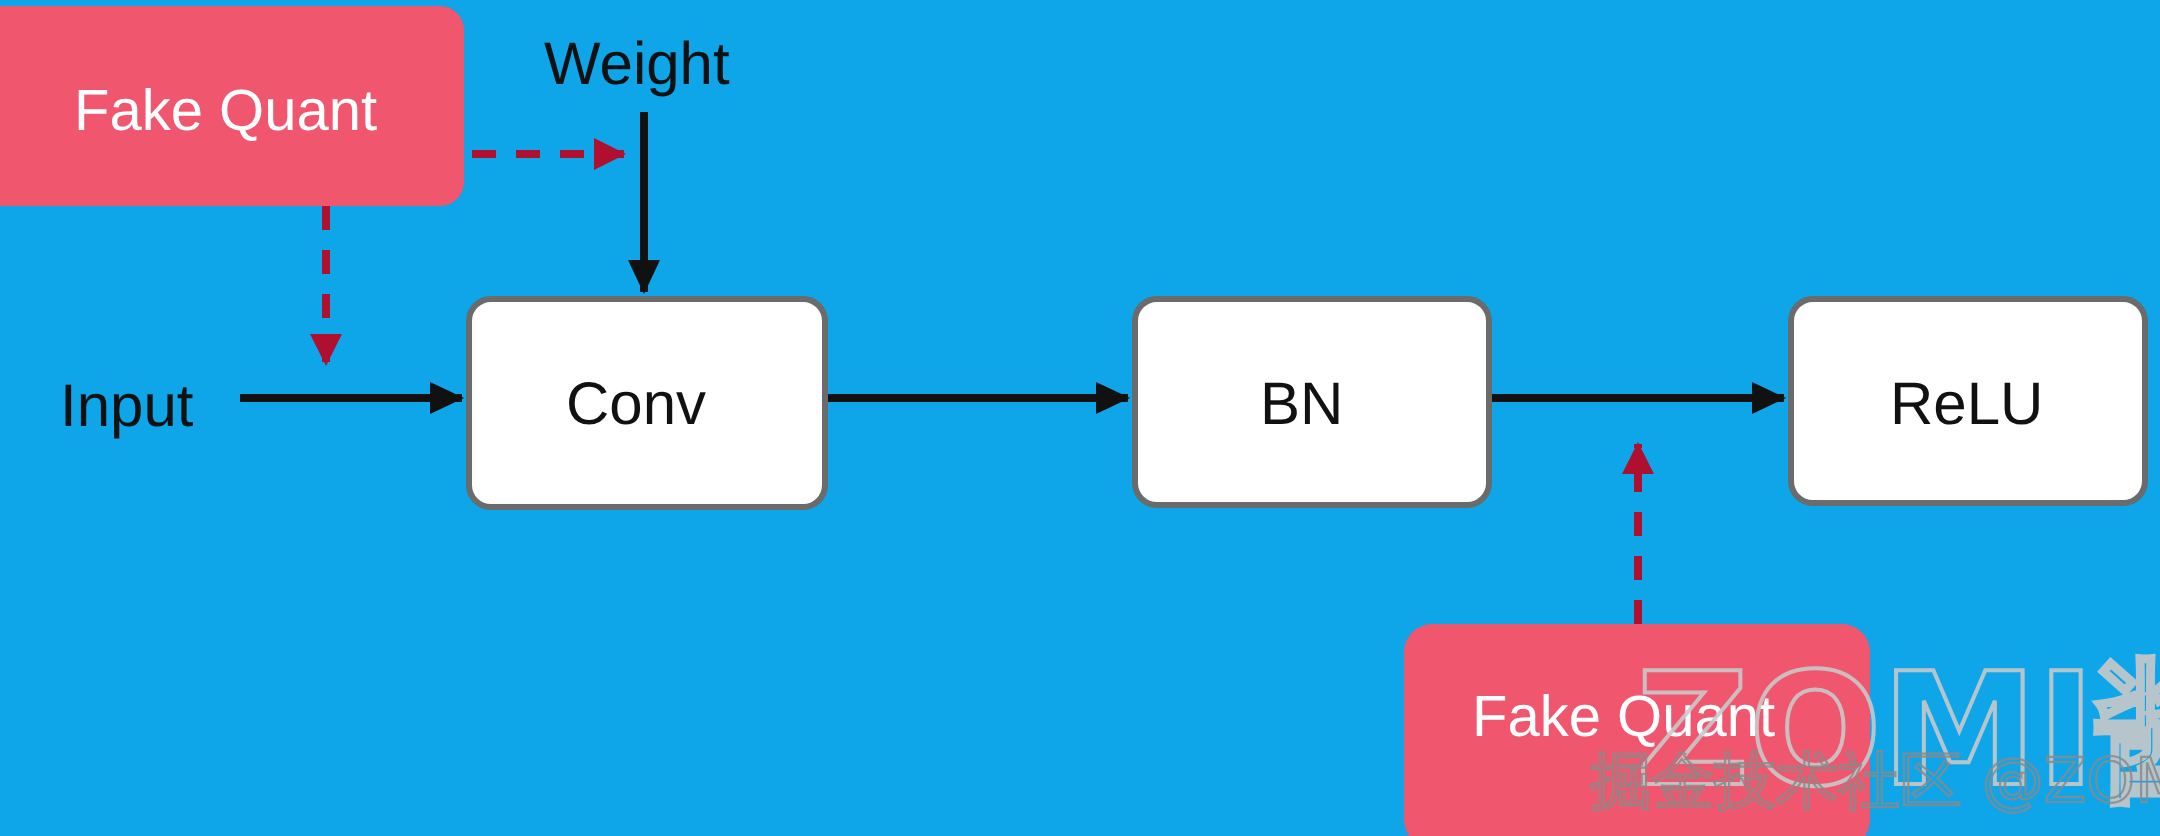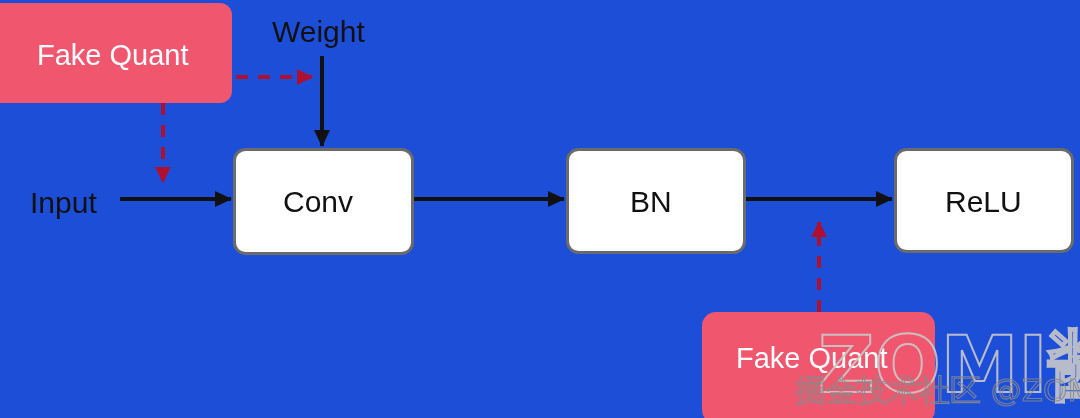--- a/index.html
+++ b/index.html
@@ -4,21 +4,21 @@
 <style>
   html, body {
     margin: 0;
     padding: 0;
     background: #ffffff;
   }
   #canvas {
     position: relative;
     width: 1080px;
     height: 418px;
-    background: #1d4ed8;
+    background: #0ea5e9;
     overflow: hidden;
     font-family: "Liberation Sans", sans-serif;
   }
   #diagram-svg {
     position: absolute;
     left: 0;
     top: 0;
     width: 1080px;
     height: 418px;
   }

